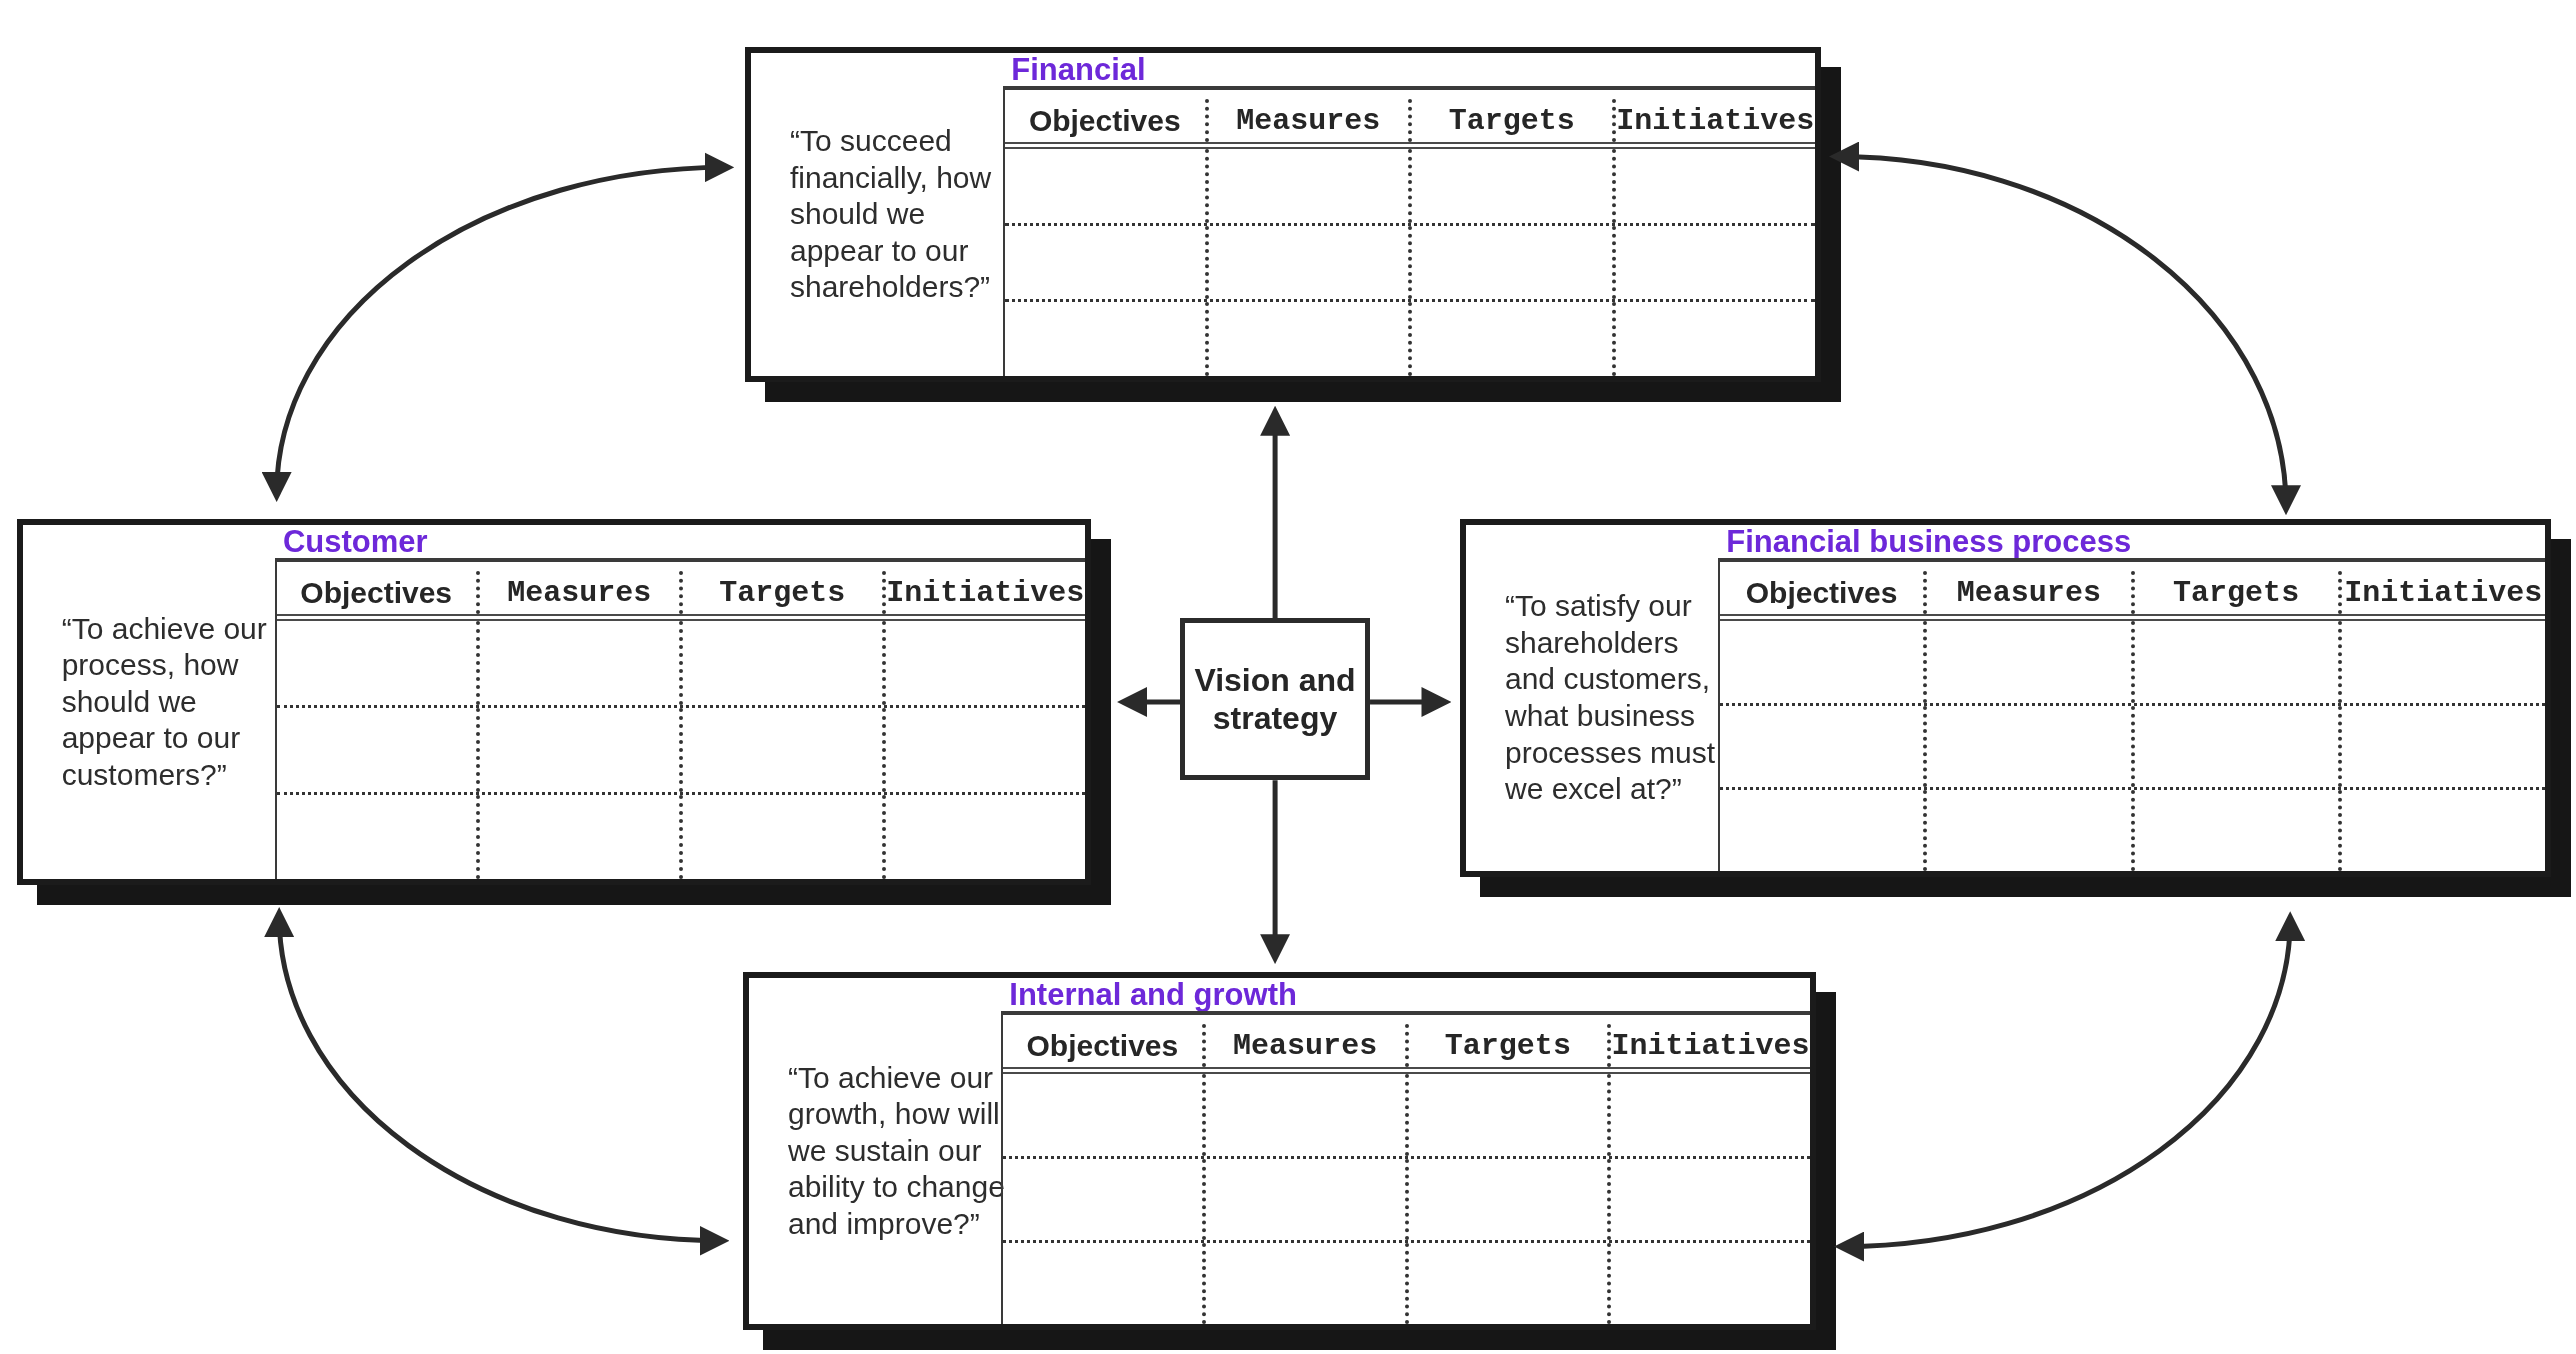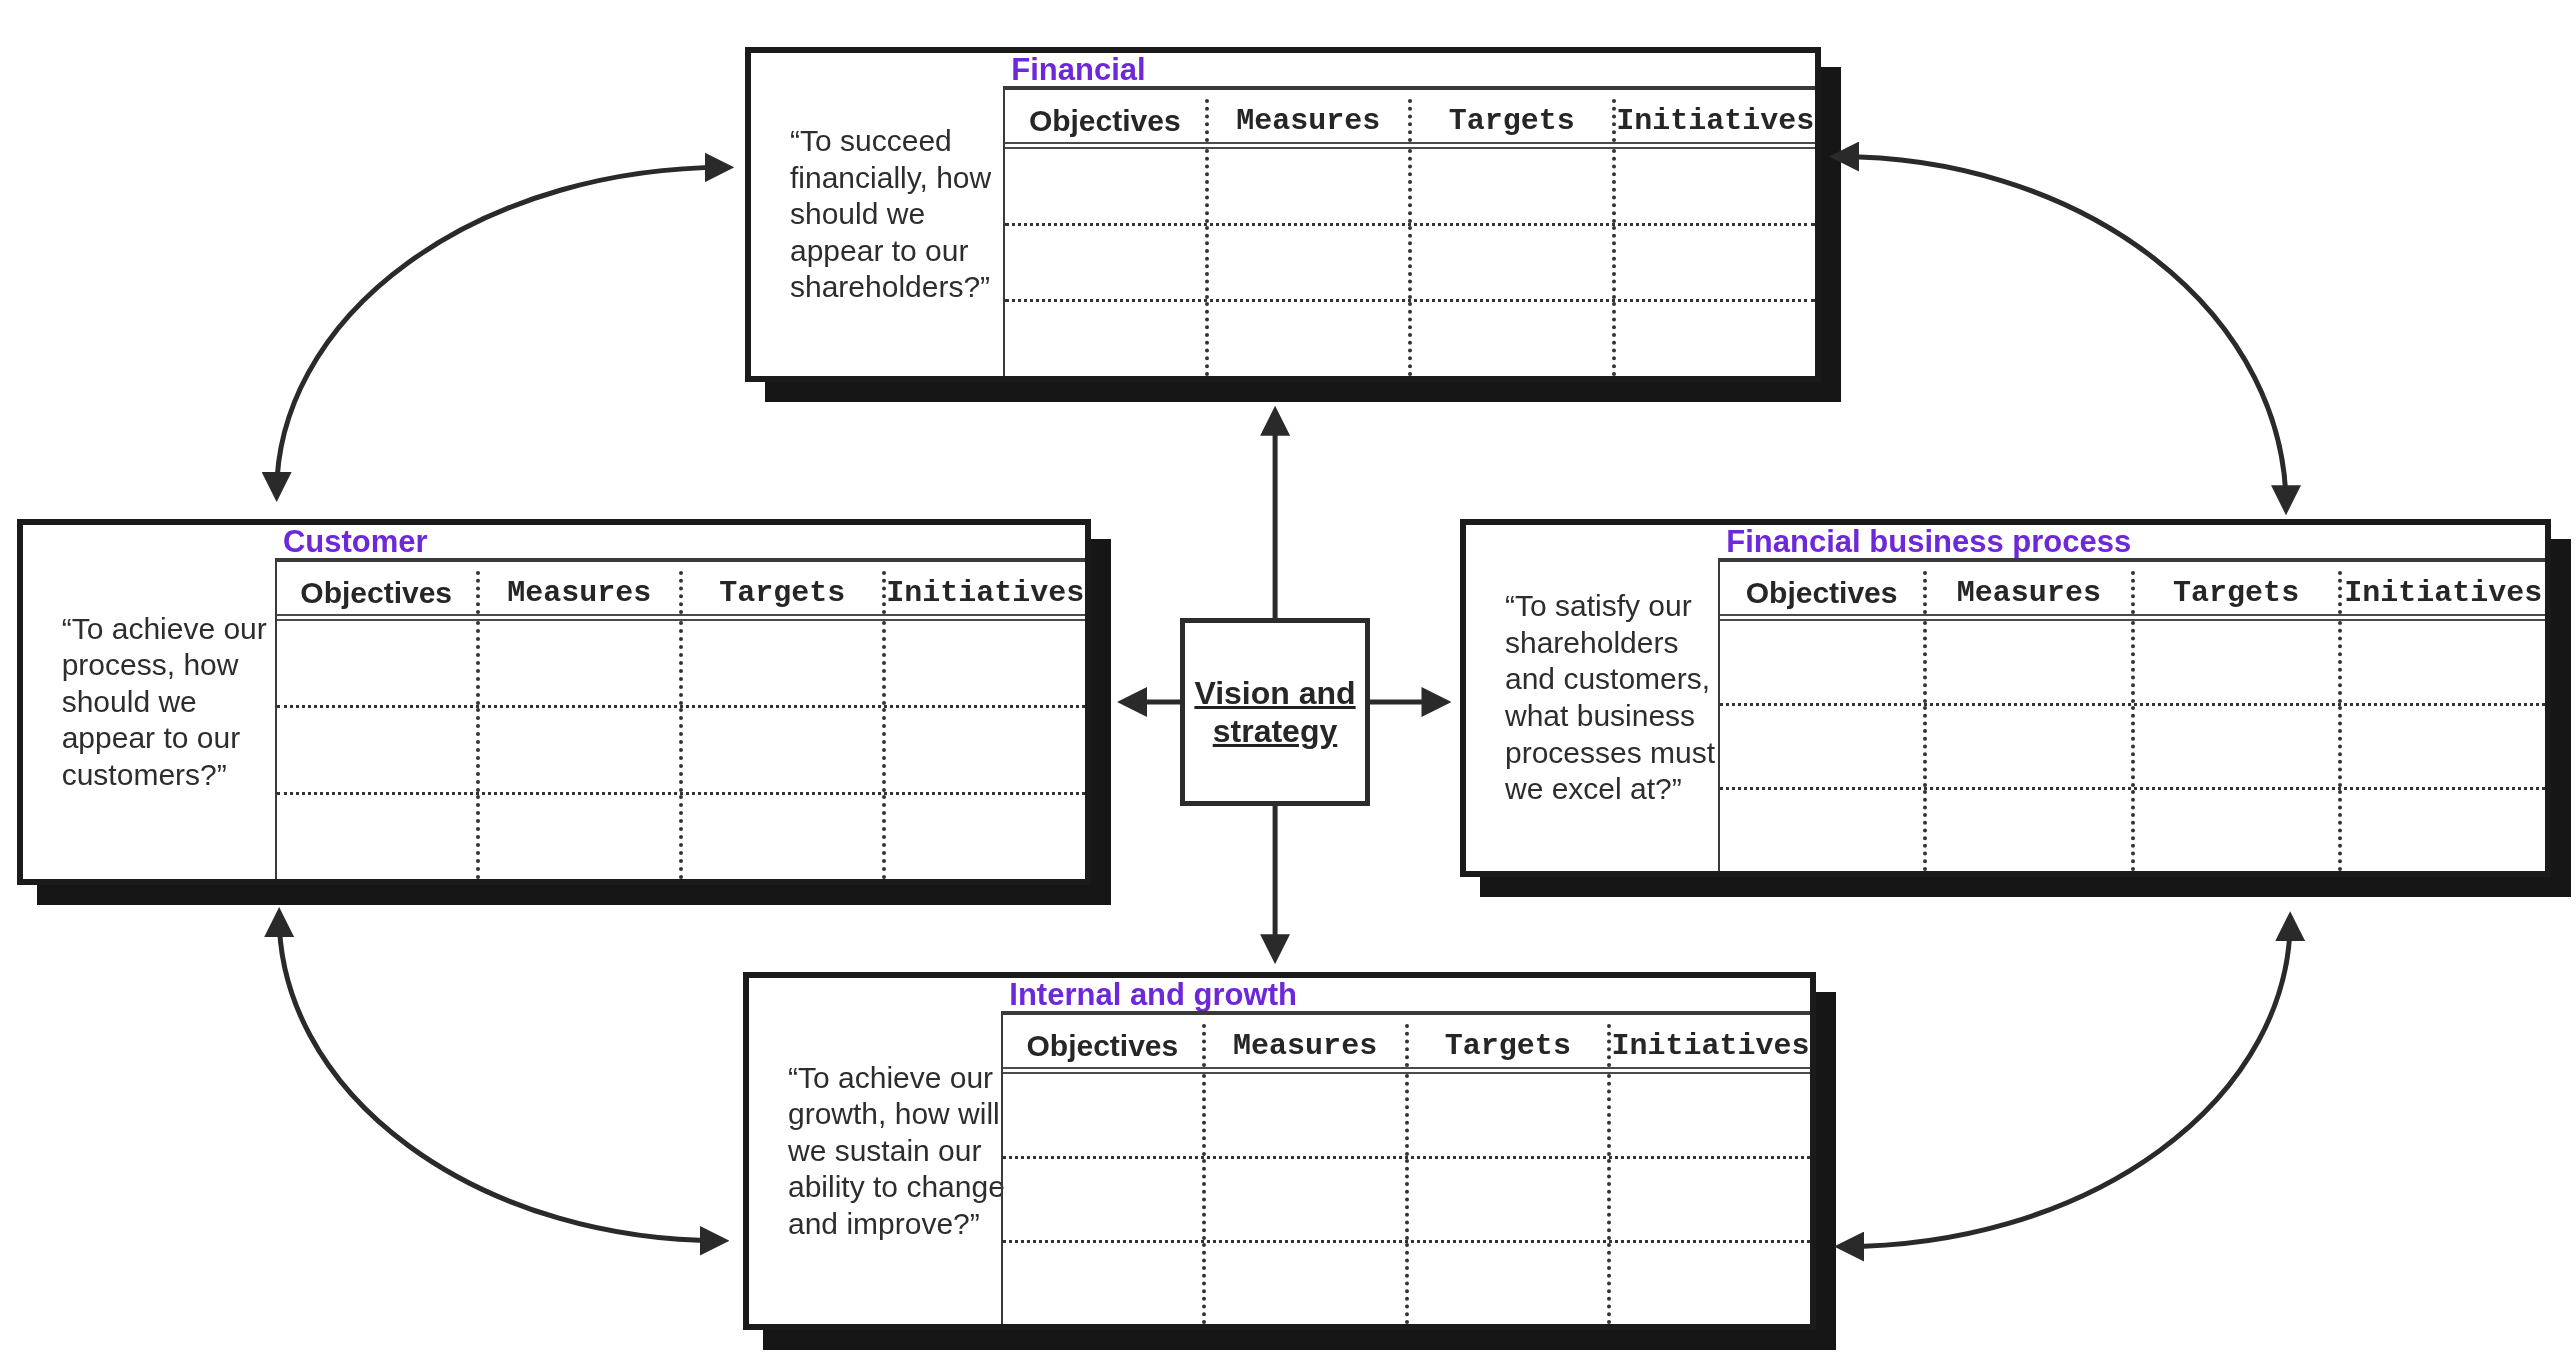--- a/index.html
+++ b/index.html
@@ -97,30 +97,29 @@
   }
   .brow { flex: 1; display: flex; }
   .brow + .brow { border-top: 3.3px dotted #333333; }
   .bcell { flex: 1; }
   .bcell + .bcell { border-left: 4.2px dotted #333333; }
 
   
   .vision-box {
     position: absolute;
     left: 1180px; top: 618px;
-    width: 190px; height: 188px;
+    width: 190px; height: 162px;
     background: #ffffff;
     border: 5px solid #2b2b2b;
     box-sizing: border-box;
     display: flex;
     align-items: center;
     justify-content: center;
     text-align: center;
     z-index: 3;
-    text-decoration: underline;
   }
   .vision-label {
     font-size: 32px;
     font-weight: bold;
     color: #262626;
     line-height: 1.2;
     width: 167px;
   }
 
   

